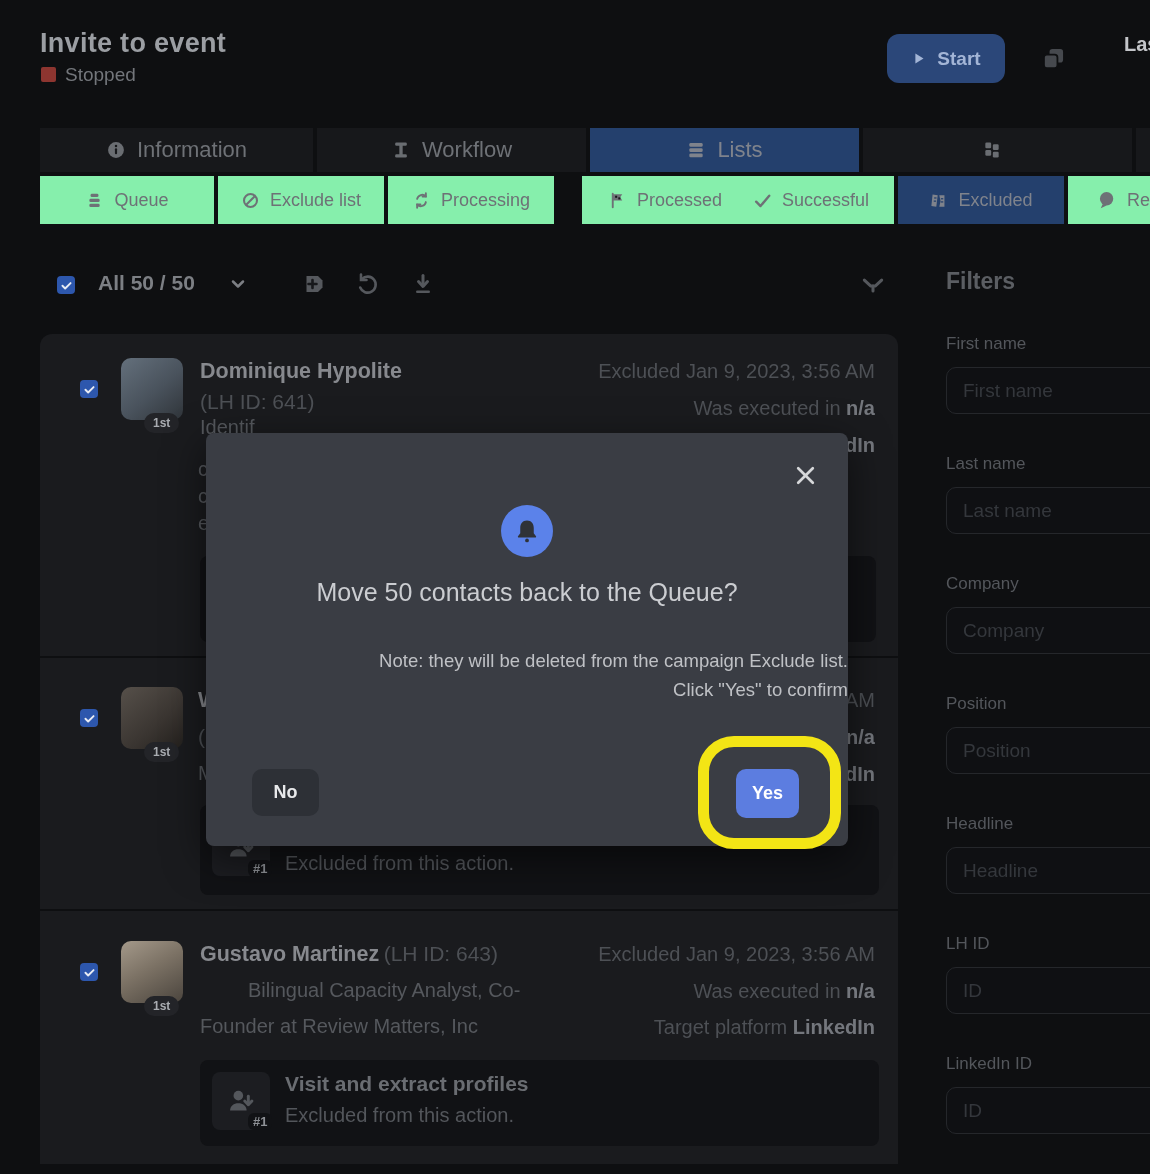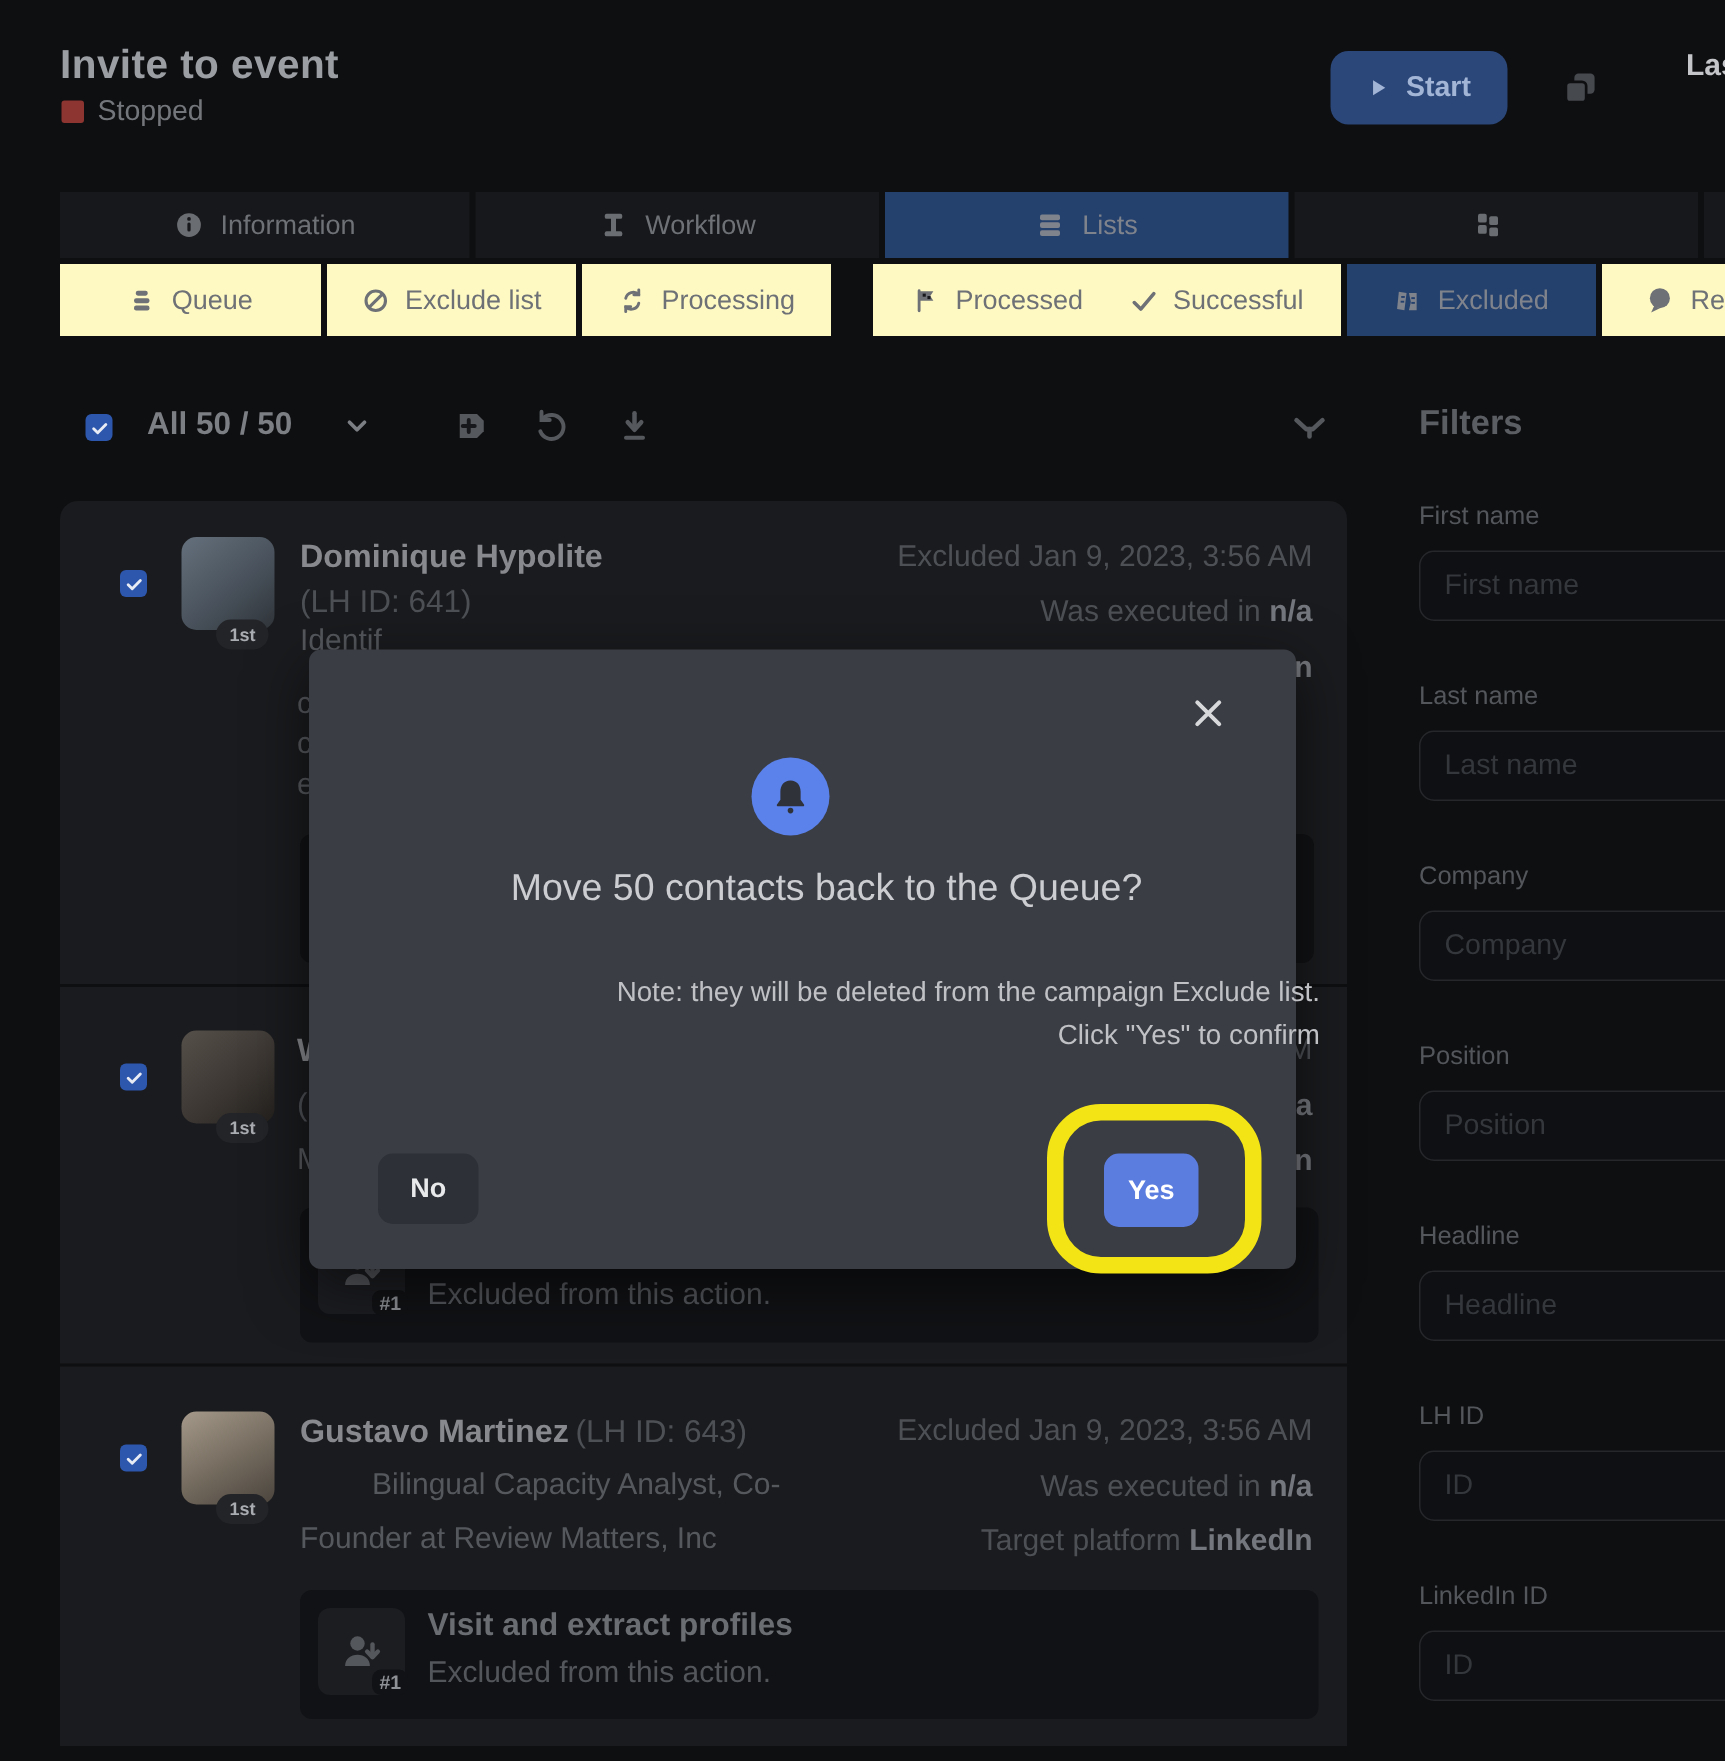--- a/index.html
+++ b/index.html
@@ -14,23 +14,23 @@
   
   .page-title{font-size:27px;font-weight:bold;color:#9b9ea3;letter-spacing:.3px;}
   .status-square{width:15px;height:15px;background:#8d3530;border-radius:2px;}
   .status-label{font-size:19px;color:#73767b;}
   .start-btn{width:118px;height:49px;background:#2b4779;border-radius:12px;gap:11px;cursor:pointer;}
   .start-btn span{font-size:19px;font-weight:bold;color:#a3b5d6;}
   .top-right-text{font-size:20px;font-weight:bold;color:#c3c5c9;}
   
   .tab{height:44px;background:#17181b;gap:11px;cursor:pointer;}
   .tab.active{background:#24406d;}
-  .tab .lbl{font-size:18px;color:#6e7176;}
+  .tab .lbl{font-size:22px;color:#6e7176;}
   .tab.active .lbl{color:#7f838c;}
-  .subtab{height:48px;background:#fef9c3;gap:10px;cursor:pointer;}
+  .subtab{height:48px;background:#86efac;gap:10px;cursor:pointer;}
   .subtab.active{background:#24406d;}
   .subtab .lbl{font-size:18px;color:#6e7176;}
   
   .cbx{width:18px;height:18px;background:#2d57ad;border-radius:4px;display:flex;align-items:center;justify-content:center;cursor:pointer;}
   .sel-label{font-size:21px;font-weight:bold;color:#7c7f84;}
   
   .list-bg{width:858px;background:#1a1b1e;border-radius:12px 12px 0 0;}
   .rowsep{width:858px;height:2px;background:#0e0f11;}
   .avatar{width:62px;height:62px;border-radius:10px;}
   .deg-badge{background:#232428;color:#a9acb1;font-size:12px;font-weight:bold;padding:3px 9px;border-radius:11px;}
@@ -346,21 +346,21 @@
 
 <div class="abs f-label" style="left:946px;top:814px;">Headline</div>
 <input class="abs f-input" style="left: 946px; top: 847px;" placeholder="Headline">
 
 <div class="abs f-label" style="left:946px;top:934px;">LH ID</div>
 <input class="abs f-input" style="left: 946px; top: 967px;" placeholder="ID">
 
 <div class="abs f-label" style="left:946px;top:1054px;">LinkedIn ID</div>
 <input class="abs f-input" style="left: 946px; top: 1087px;" placeholder="ID">
 
-<div class="abs modal" style="left:206px;top:433px;padding-left:16px;">
+<div class="abs modal" style="left:206px;top:433px;">
   <div style="position:absolute;left:587px;top:30px;cursor:pointer;">
     <svg width="25" height="25" viewBox="0 0 24 24">
         <path d="M5 5l14 14M19 5L5 19" stroke="#d6d8da" stroke-width="2.6" stroke-linecap="round"></path>
       </svg>
   </div>
   <div class="bell-circle flexc" style="position:absolute;left:295px;top:72px;">
     <svg width="30" height="30" viewBox="0 0 24 24" fill="#2f3238">
         <path d="M12 3.5c-3.6 0-5.4 2.7-5.4 6v4.2l-1.8 2.5c-.3.4 0 1 .5 1h13.4c.5 0 .8-.6.5-1l-1.8-2.5V9.5c0-3.3-1.8-6-5.4-6z"></path>
         <circle cx="12" cy="19.5" r="1.5"></circle>
       </svg>

